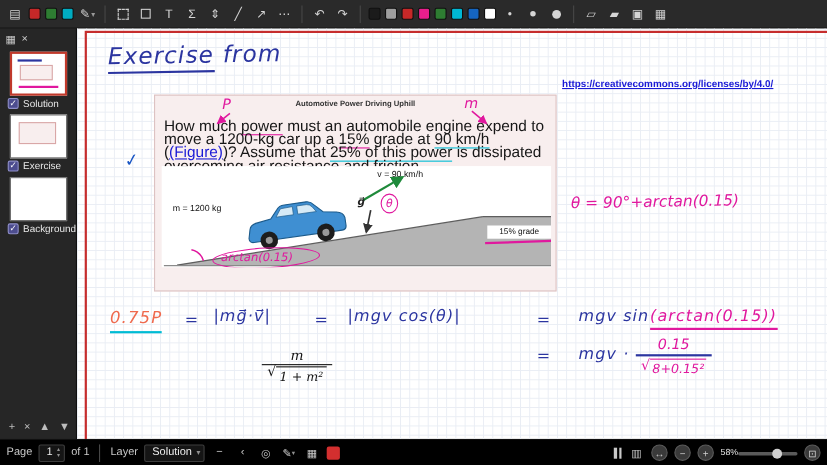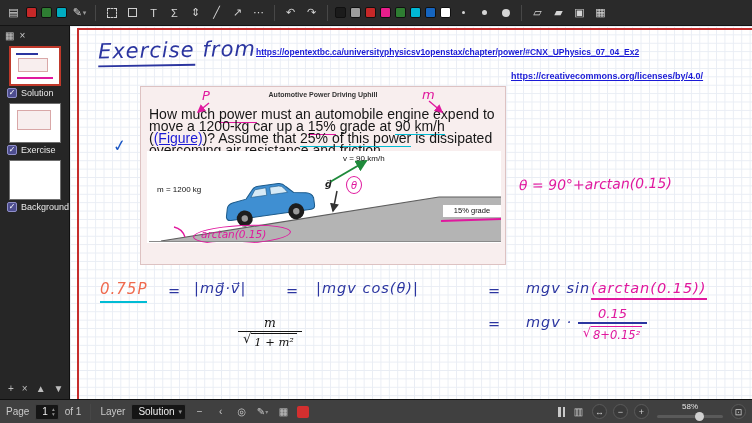--- a/index.html
+++ b/index.html
@@ -99,36 +99,36 @@
   
   .typeset { position:absolute; display:flex; align-items:center; gap:7px; color:#141414; font-family:"DejaVu Serif", "Liberation Serif", serif; }
   .typeset .t-lhs { font-size:13.5px; }
   .tfrac { display:inline-flex; flex-direction:column; align-items:center; }
   .tfrac .num { font-style:italic; font-size:12.5px; padding:0 26px 1px; border-bottom:1.2px solid #141414; }
   .tfrac .denrow { display:flex; align-items:flex-start; margin-top:1px; }
   .tfrac .root { font-size:13px; line-height:12px; }
   .tfrac .radicand { border-top:1.2px solid #141414; font-style:italic; font-size:11.5px; padding:1px 3px 0; }
   
   .statusbar {
-    height:24px; background:#404040; border-top:1px solid #101010;
+    height:24px; background:#000000; border-top:1px solid #101010;
     display:flex; align-items:center; padding:0 6px; gap:6px; color:#c9c9c9; font-size:10px;
   }
   .spin, .combo {
     display:flex; align-items:center; background:#151515; border:1px solid #3e3e3e;
     height:16px; padding:0 3px 0 6px; color:#ededed; gap:4px; border-radius:2px;
   }
   .spin .arrows { display:flex; flex-direction:column; font-size:5.5px; color:#909090; line-height:5px; }
   .sbtn { min-width:15px; height:16px; display:flex; align-items:center; justify-content:center; color:#c9c9c9; font-size:10px; }
   .circle-btn {
     width:15px; height:15px; border-radius:50%; background:#3a3a3a; border:1px solid #5a5a5a;
     display:flex; align-items:center; justify-content:center; color:#d0d0d0; font-size:9px; flex:none;
   }
   .pause-icon { display:flex; gap:2px; }
   .pause-icon i { display:block; width:2.5px; height:10px; background:#c9c9c9; }
-  .zoom-wrap { display:flex; flex-direction:column; align-items:center; justify-content:center; width:70px; }
+  .zoom-wrap { display:flex; flex-direction:row; align-items:center; justify-content:center; width:70px; }
   .zoom-label { font-size:8px; color:#e3e3e3; line-height:8px; }
   .zoom-slider { position:relative; width:66px; height:10px; }
   .zoom-slider .track { position:absolute; left:0; right:0; top:4px; height:3px; background:#5a5a5a; border-radius:2px; }
   .zoom-slider .knob { position:absolute; left:58%; top:1px; width:9px; height:9px; border-radius:50%; background:#d0d0d0; }
   .spacer { flex:1; }
   
   .mini-line { position:absolute; height:1.5px; background:#2b35a0; }
   .mini-box { position:absolute; background:#f8eeee; border:1px solid #d9a7a7; }
 </style>
 </head>
@@ -226,21 +226,20 @@
       </div>
     </div>
 
     <div class="canvas">
       <div class="page-border"></div>
 
       <div class="hw heading" style="left:28px;top:12px">
         <span class="hw-underline">Exercise</span><span>from</span>
       </div>
 
-      <a class="url" style="left:186px;top:21px;font-size:8.5px">https://opentextbc.ca/universityphysicsv1openstax/chapter/power/#CNX_UPhysics_07_04_Ex2</a>
       <a class="url" style="left:441px;top:45px;font-size:9px">https://creativecommons.org/licenses/by/4.0/</a>
 
       <span class="hw check" style="left:43px;top:110px">✓</span>
 
       <div class="figure">
         <div class="fig-title">Automotive Power Driving Uphill</div>
 
         <div class="fig-text"><span>How much </span><span class="u-mag">power</span><span> must an automobile engine expend to move a 1200-kg car up a </span><span class="u-mag">15%</span><span> grade at </span><span class="u-cyan">90 km/h</span><span> (</span><span class="fig-link">(Figure)</span><span>)? Assume that </span><span class="u-cyan">25% of this power</span><span> is dissipated overcoming air resistance and friction.</span></div>
 
         <div class="diagram">

